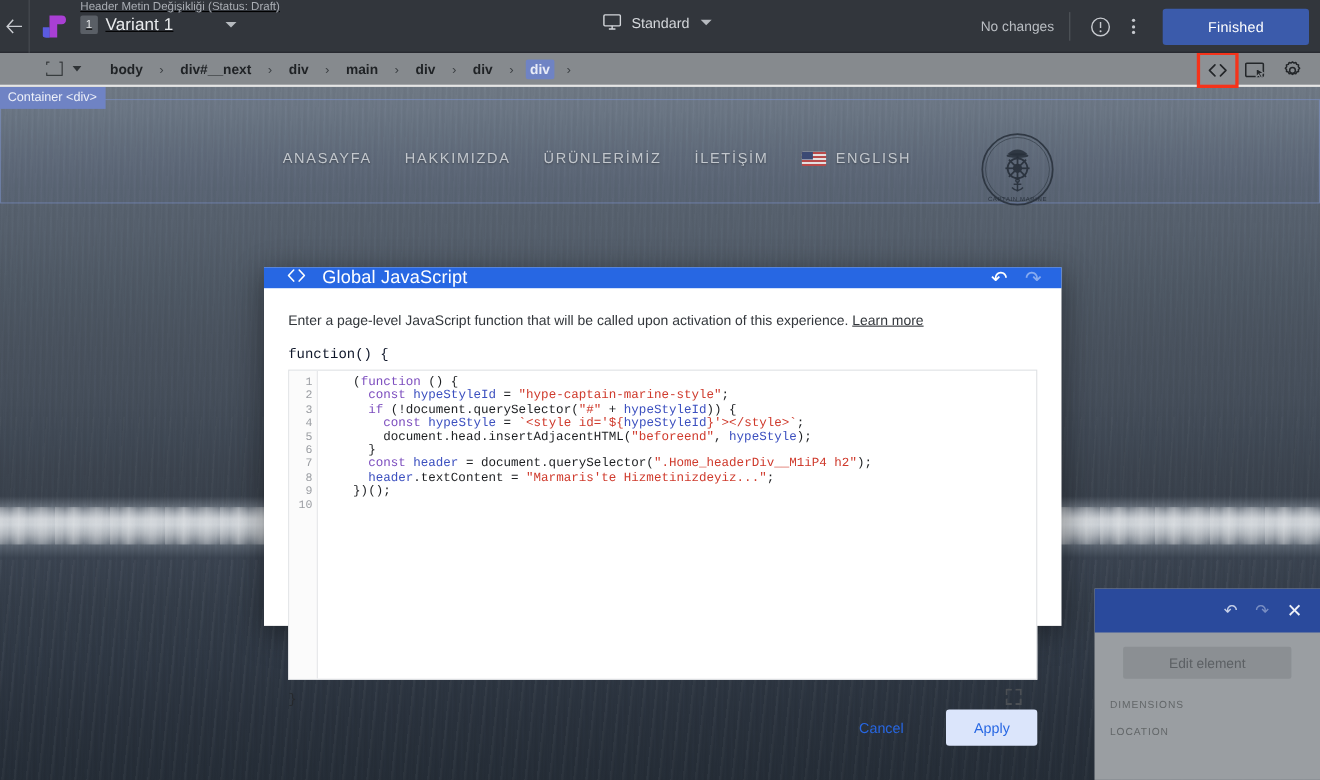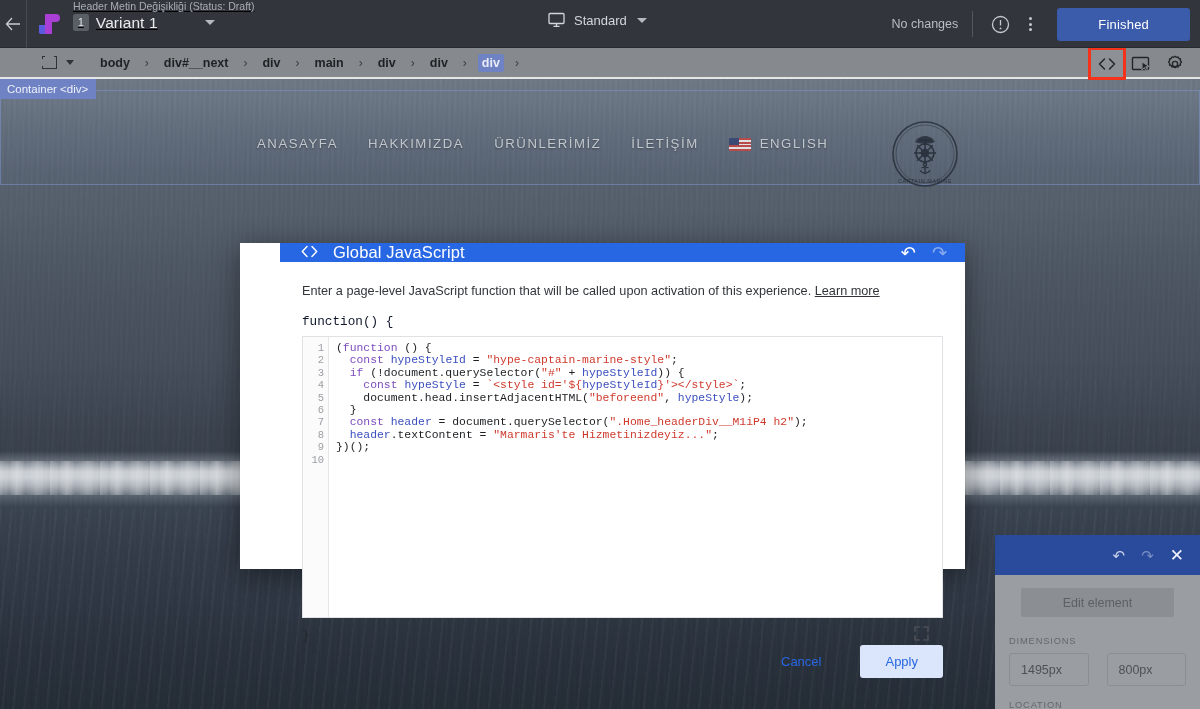--- a/index.html
+++ b/index.html
@@ -145,21 +145,21 @@
     content: ""; position: absolute; left: 0; top: 0; width: 10px; height: 7px; background: #3b4a74;
   }
   .site-logo {
     position: absolute; right: 240px; top: 8px; width: 70px; height: 70px;
   }
 
   
   .modal {
     position: absolute; left: 240px; top: 243px; width: 725px; height: 326px;
     background: #fff; box-shadow: 0 6px 26px rgba(0,0,0,.42); z-index: 40;
-    display: flex; flex-direction: column; padding-left: 40px;
+    display: flex; flex-direction: column;
   }
   .modal-head {
     height: 51px; background: #2767e3; display: flex; align-items: center;
     padding: 0 18px 0 20px; color: #fff;
   }
   .mh-code-icon { font-size: 16px; font-weight: 600; letter-spacing: -1px; margin-right: 14px; }
   .modal-title { font-size: 16.5px; letter-spacing: .15px; }
   .mh-actions { margin-left: auto; display: flex; align-items: center; gap: 16px; }
   .mh-btn { font-size: 18px; cursor: pointer; line-height: 1; }
   .mh-btn.disabled { opacity: .45; cursor: default; }
@@ -175,21 +175,21 @@
   .gutter {
     width: 26px; background: #fbfbfb; border-right: 1px solid #e6e7e9;
     padding-top: 5px; text-align: right;
   }
   .gutter div {
     font-family: "Liberation Mono", monospace; font-size: 10.5px; line-height: 12.4px;
     color: #9b9ea3; padding-right: 4px;
   }
   .code {
     flex: 1; padding: 5px 0 0 7px; font-family: "Liberation Mono", monospace;
-    font-size: 11.4px; line-height: 12.4px; color: #1c1e21; white-space: pre;
+    font-size: 11.4px; line-height: 12.4px; color: #1c1e21; white-space: pre; margin-left: 25px;
   }
   .tk-kw { color: #7c4dbe; }
   .tk-id { color: #3b4fbf; }
   .tk-str { color: #cf3a2c; }
   .tk-pl { color: #1c1e21; }
   .fn-close {
     font-family: "Liberation Mono", monospace; font-size: 12.7px; color: #26292d;
     margin-top: 8px; display: flex; align-items: center;
   }
   .expand-icon { margin-left: auto; margin-right: 14px; cursor: pointer; }
@@ -380,24 +380,20 @@
 
   <div class="side-panel">
     <div class="sp-head">
       <span class="sp-ic">↶</span>
       <span class="sp-ic dim">↷</span>
       <span class="sp-ic close">✕</span>
     </div>
     <div class="sp-body">
       <button class="edit-el-btn">Edit element</button>
       <div class="sp-label">DIMENSIONS</div>
-      <div class="dim-row">
-        <div class="dim-field">1495px</div>
-        <div class="dim-field">800px</div>
-      </div>
       <div class="sp-label bottom">LOCATION</div>
     </div>
   </div>
 
   <div class="modal">
     <div class="modal-head">
       <span class="mh-code-icon">
         <svg width="19" height="13" viewBox="0 0 19 13">
           <path d="M7 1.5 L2.3 6.5 L7 11.5 M12 1.5 L16.7 6.5 L12 11.5" fill="none" stroke="#ffffff" stroke-width="1.45" stroke-linecap="round" stroke-linejoin="round"></path>
         </svg>

